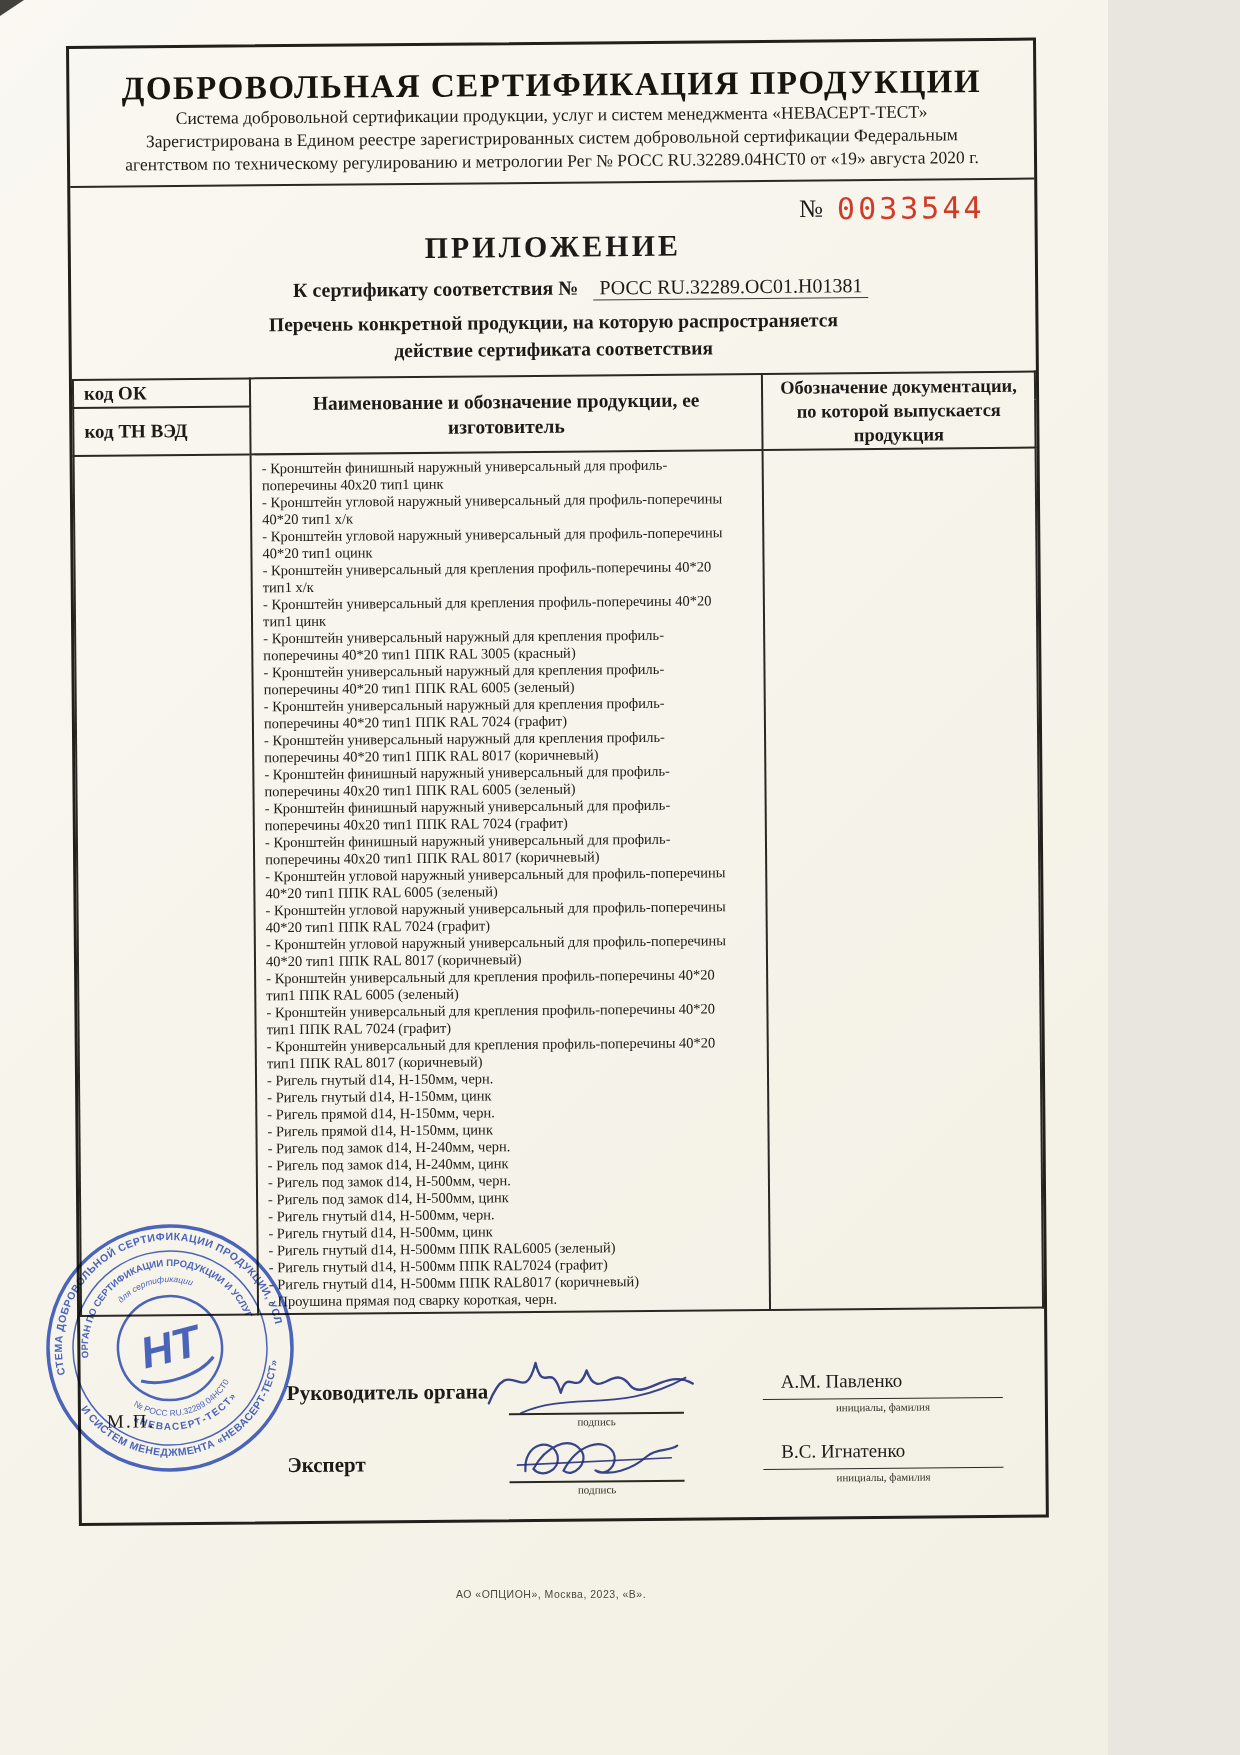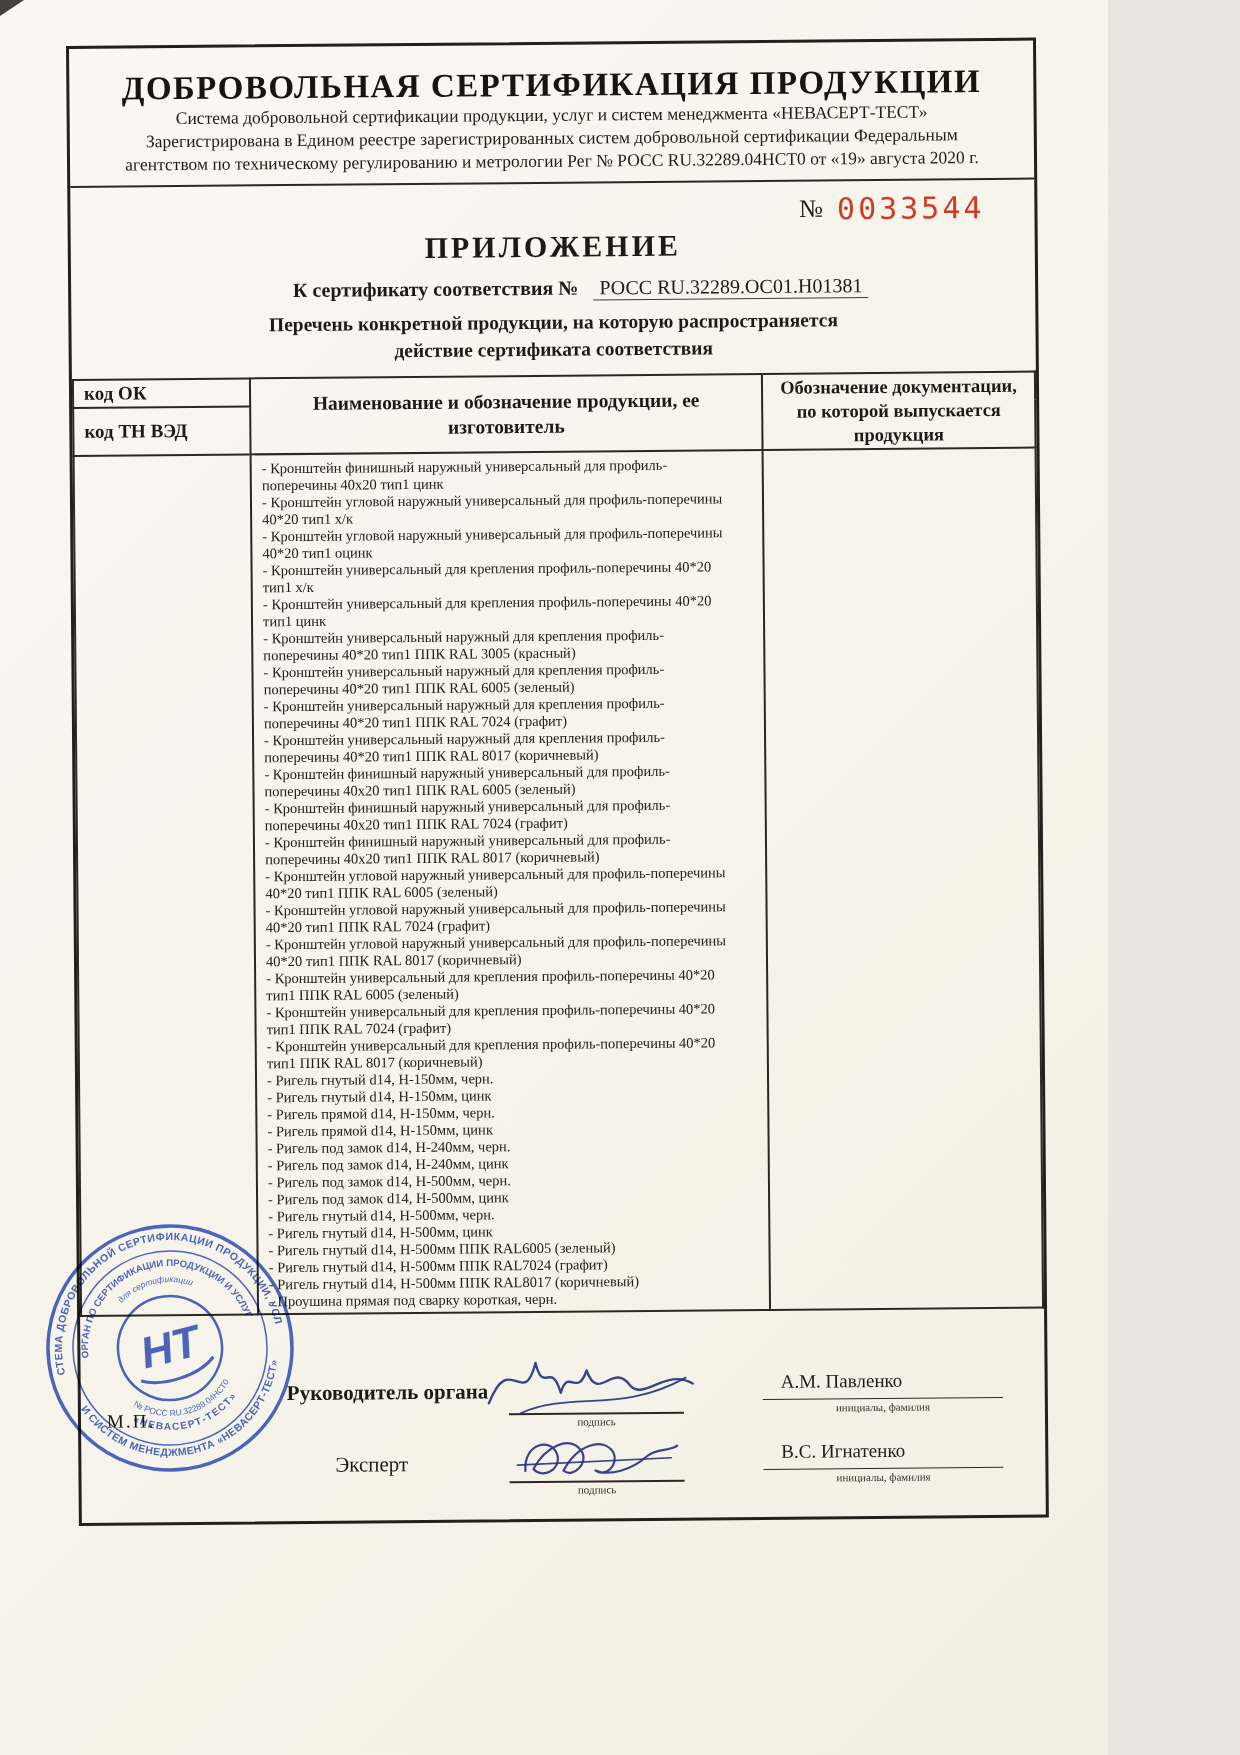--- a/index.html
+++ b/index.html
@@ -67,21 +67,21 @@
   .c2h { font-weight: 700; font-size: 19.5px; text-align: center; padding: 0 40px; line-height: 25px; }
   .c3h { font-weight: 700; font-size: 18.5px; text-align: center; padding: 0 8px; line-height: 24px; }
   .bodyrow td { vertical-align: top; height: 860px; }
   .products { height: 858px; overflow: hidden; padding: 5px 26px 0 10px; }
   .product-item { font-size: 14.5px; line-height: 17px; color: #22201a; }
 
   
   .abs { position: absolute; }
   .mp-mark { left: 26px; top: 1362px; font-size: 19px; letter-spacing: 2px; }
   .role-head { left: 206px; top: 1334px; font-size: 21px; font-weight: 700; }
-  .role-expert { left: 206px; top: 1406px; font-size: 21px; font-weight: 400; margin-left: 48px; }
+  .role-expert { left: 206px; top: 1406px; font-size: 21px; font-weight: 700; }
   .sig-line { border-top: 2px solid #2a2822; width: 175px; }
   .sig-line-1 { left: 428px; top: 1368px; }
   .sig-line-2 { left: 428px; top: 1436px; }
   .sig-caption { width: 175px; text-align: center; font-size: 11px; color: #33312a; }
   .sig-caption-1 { left: 428px; top: 1371px; }
   .sig-caption-2 { left: 428px; top: 1439px; }
   .sig-name { font-size: 19px; }
   .sig-name-1 { left: 700px; top: 1328px; }
   .sig-name-2 { left: 700px; top: 1398px; }
   .name-line { border-top: 1.5px solid #2a2822; width: 240px; }
@@ -263,14 +263,15 @@
         <textPath href="#arcInnerTop" startOffset="50%" text-anchor="middle">для сертификации</textPath>
       </text>
       <text class="stamp-text" font-size="8.5">
         <textPath href="#arcInnerBottom" startOffset="50%" text-anchor="middle">№ РОСС RU.32289.04НСТ0</textPath>
       </text>
       <text class="stamp-text" x="130" y="144" text-anchor="middle" font-size="44" font-weight="bold" font-style="italic">НТ</text>
       <path d="M 94,155 C 114,166 152,164 170,149" stroke="#2e4ec2" stroke-width="3" fill="none"></path>
     </svg>
   </div>
 
+  <div class="print-footer">АО «ОПЦИОН», Москва, 2023, «В».</div>
 
 </div>
 
 </body></html>

